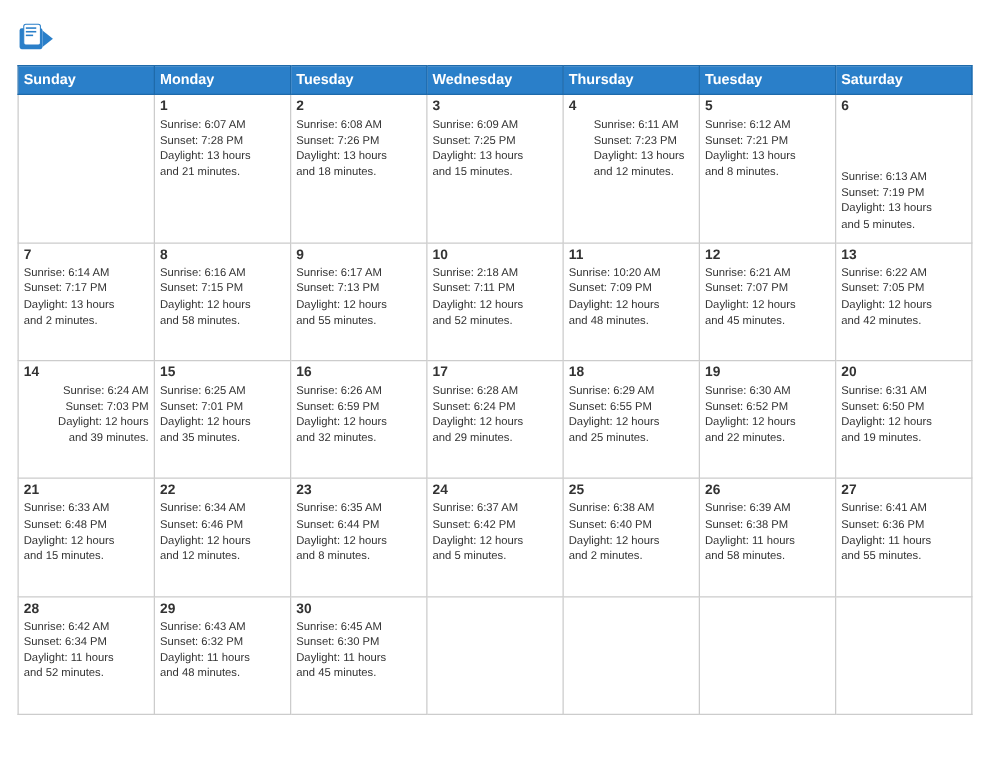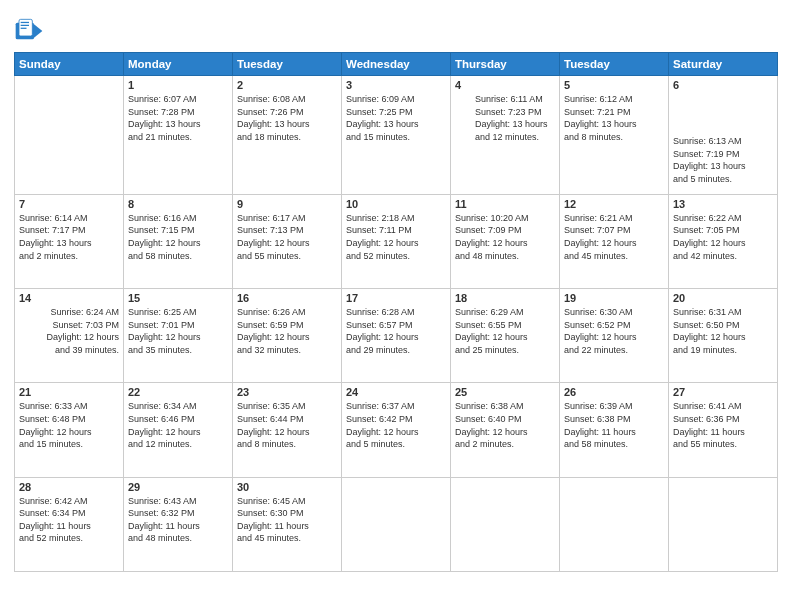--- a/index.html
+++ b/index.html
@@ -248,21 +248,21 @@
           <td>
             <span class="day-num">16</span>
             <div class="cell-text" style="white-space: pre-line;">Sunrise: 6:26 AM
 Sunset: 6:59 PM
 Daylight: 12 hours
 and 32 minutes.</div>
           </td>
           <td>
             <span class="day-num">17</span>
             <div class="cell-text" style="white-space: pre-line;">Sunrise: 6:28 AM
-Sunset: 6:57 PM
+Sunset: 6:24 PM
 Daylight: 12 hours
 and 29 minutes.</div>
           </td>
           <td>
             <span class="day-num">18</span>
             <div class="cell-text" style="white-space: pre-line;">Sunrise: 6:29 AM
 Sunset: 6:55 PM
 Daylight: 12 hours
 and 25 minutes.</div>
           </td>

